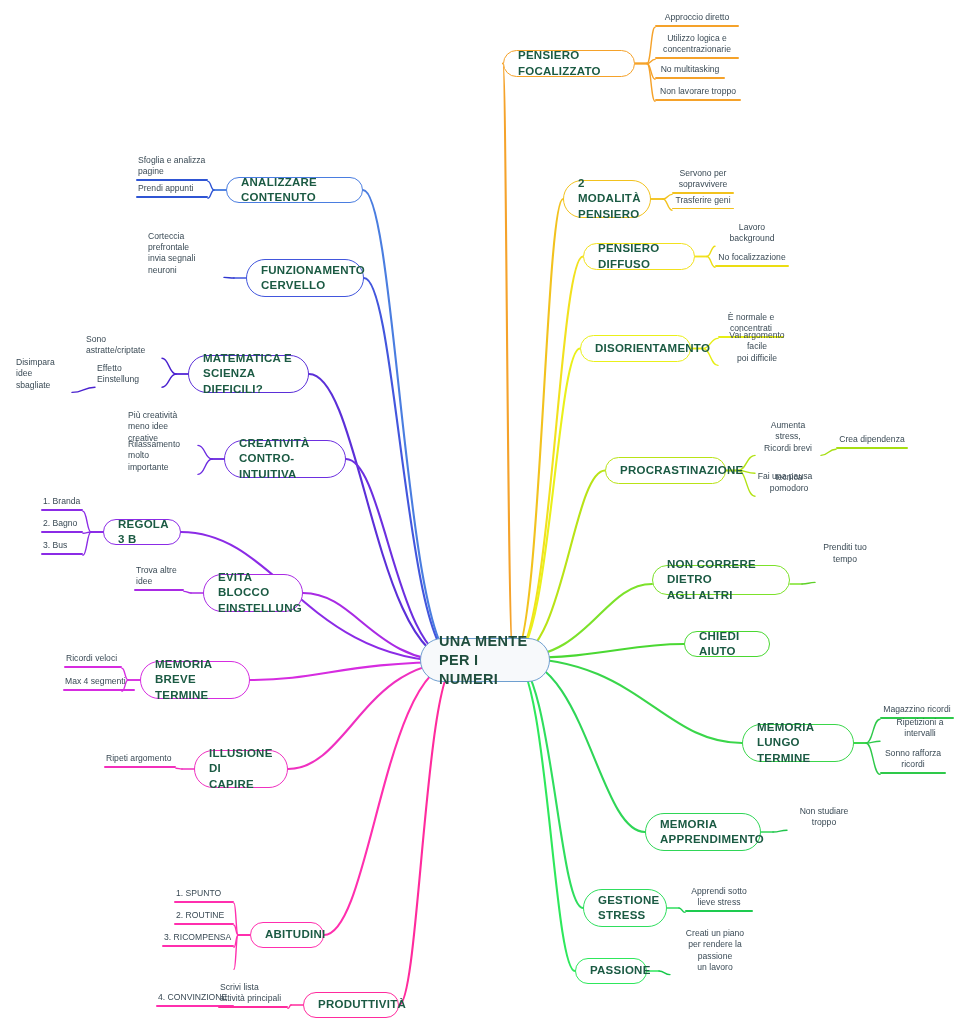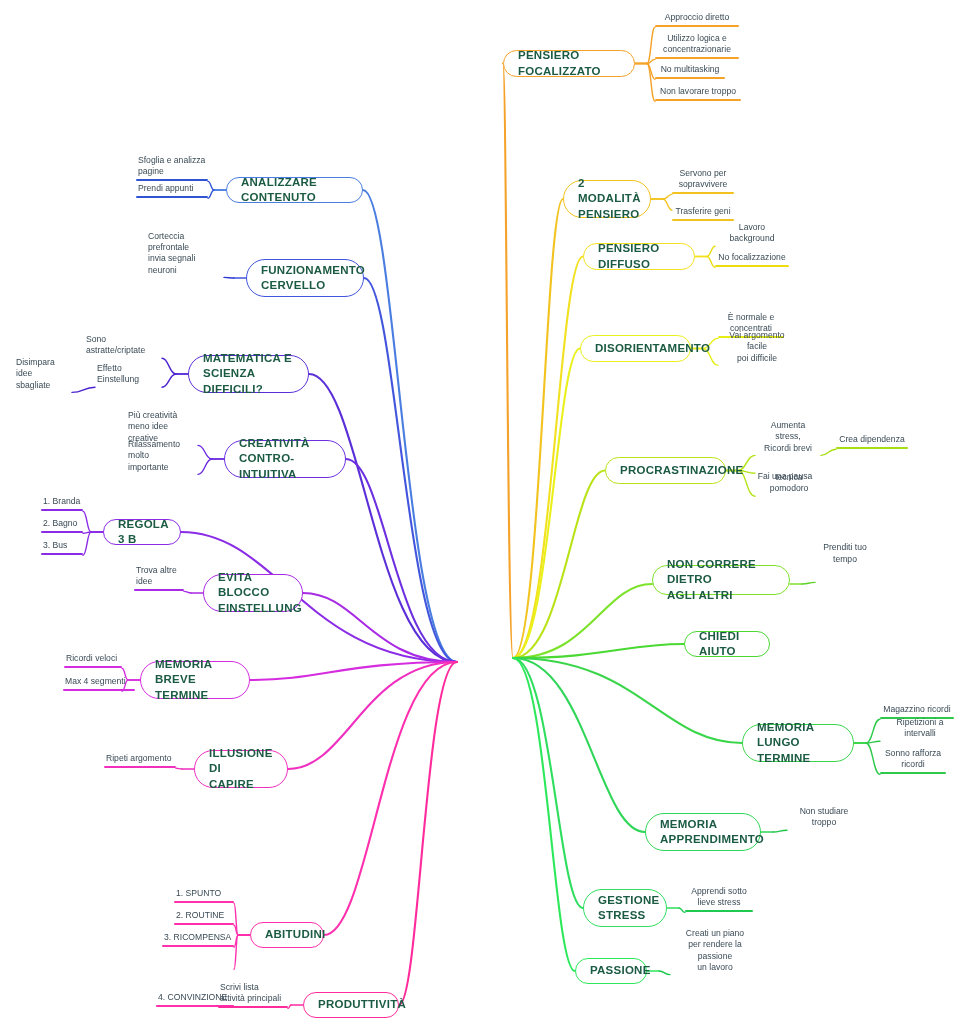--- a/index.html
+++ b/index.html
@@ -167,21 +167,21 @@
         <div class="lt" style="color: rgb(58, 74, 85);">Non lavorare troppo</div>
         <div class="lu" style="background: rgb(245, 162, 42);"></div>
       </div>
       <div class="node" style="left: 563px; top: 180px; width: 88px; height: 38px; border-color: rgb(242, 194, 30); color: rgb(27, 90, 67);"><span>2 MODALITÀ
 PENSIERO</span></div>
       <div class="leaf r" style="left: 672px; top: 168px; width: 62px; height: 26.4px;">
         <div class="lt" style="color: rgb(58, 74, 85);">Servono per
 sopravvivere</div>
         <div class="lu" style="background: rgb(242, 194, 30);"></div>
       </div>
-      <div class="leaf r" style="left: 672px; top: 195px; width: 62px; height: 26px;">
+      <div class="leaf r" style="left: 672px; top: 195px; width: 62px; height: 14px;">
         <div class="lt" style="color: rgb(58, 74, 85);">Trasferire geni</div>
         <div class="lu" style="background: rgb(242, 194, 30);"></div>
       </div>
       <div class="node" style="left: 583px; top: 243px; width: 112px; height: 27px; border-color: rgb(242, 225, 30); color: rgb(27, 90, 67);"><span>PENSIERO DIFFUSO</span></div>
       <div class="leaf r" style="left: 715px; top: 231px; width: 74px; height: 15.2px;">
         <div class="lt" style="color: rgb(58, 74, 85);">Lavoro background</div>
         <div class="lu" style="background: rgb(236, 221, 18);"></div>
       </div>
       <div class="leaf r" style="left: 715px; top: 252px; width: 74px; height: 15.2px;">
         <div class="lt" style="color: rgb(58, 74, 85);">No focalizzazione</div>
@@ -356,13 +356,17 @@
         <div class="lt" style="color: rgb(58, 74, 85);">4. CONVINZIONE</div>
         <div class="lu" style="background: rgb(255, 47, 174);"></div>
       </div>
       <div class="node" style="left: 303px; top: 992px; width: 96px; height: 26px; border-color: rgb(255, 43, 157); color: rgb(27, 90, 67);"><span>PRODUTTIVITÀ</span></div>
       <div class="leaf l" style="left: 218px; top: 982px; width: 70px; height: 26.4px;">
         <div class="lt" style="color: rgb(58, 74, 85);">Scrivi lista
 attività principali</div>
         <div class="lu" style="background: rgb(255, 43, 157);"></div>
       </div>
     </div>
+  <div class="center-node" id="center" style="left: 420px; top: 638px; width: 130px; height: 44px; border-color: rgb(111, 159, 208); background: rgb(247, 249, 251); color: rgb(31, 77, 61);">
+    <span>UNA MENTE PER
+I NUMERI</span>
+  </div>
 </div>
 
 </body></html>

